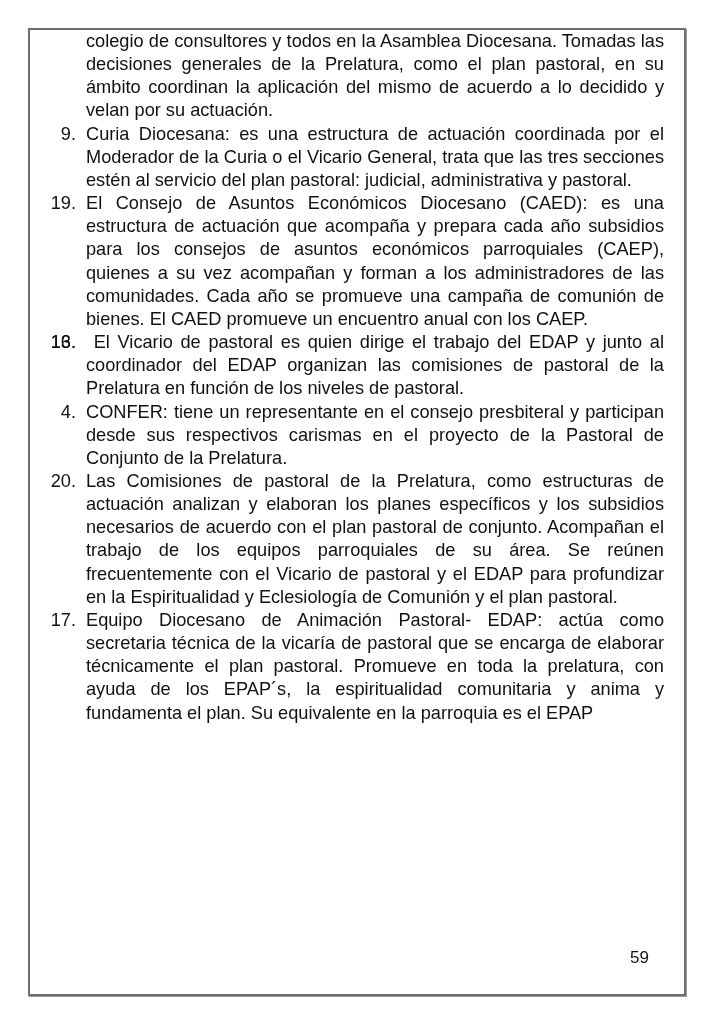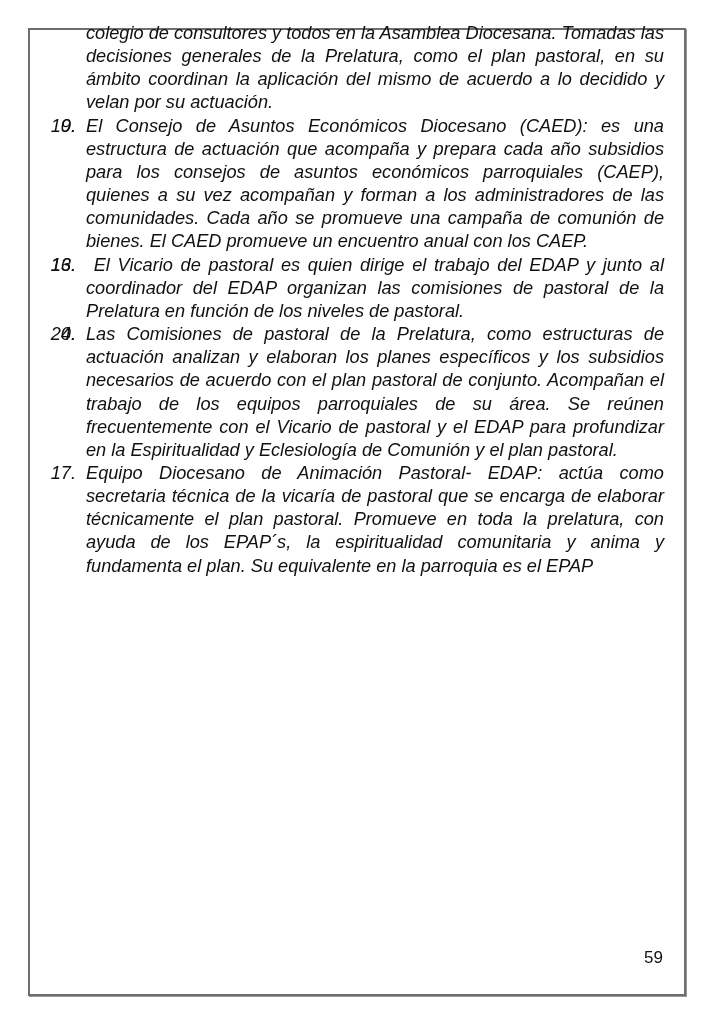--- a/index.html
+++ b/index.html
@@ -7,27 +7,26 @@
   .page-frame {
     position: absolute;
     left: 28px; top: 28px;
     width: 654px; height: 964px;
     border: 2px solid #6e6e6e;
     box-shadow: 1px 1px 0 #9a9a9a;
     background: #ffffff;
   }
   .content {
     position: absolute;
-    left: 30px; top: 22px;
+    left: 30px; top: 30px;
     width: 634px;
     font-family: "Liberation Sans", sans-serif;
     font-size: 18.2px;
     line-height: 23.15px;
     color: #111111;
-    font-style: italic;
   }
   .para {
     padding-left: 56px;
     text-align: justify;
     margin: 0;
   }
   .item {
     position: relative;
     padding-left: 56px;
     text-align: justify;
@@ -36,50 +35,51 @@
   .item .num {
     position: absolute;
     left: 0;
     width: 46px;
     text-align: right;
   }
   .page-number {
     position: absolute;
     left: 630px; top: 948px;
     width: 33px;
-    text-align: right;
     font-family: "Liberation Sans", sans-serif;
     font-size: 17px;
     color: #111111;
   }
 </style>
 </head>
 <body>
 
 <div class="page-frame"></div>
 
 <div class="content">
   <p class="para">colegio de consultores y todos en la Asamblea Diocesana. Tomadas las decisiones generales de la Prelatura, como el plan pastoral, en su ámbito coordinan la aplicación del mismo de acuerdo a lo decidido y velan por su actuación.</p>
 
   <div class="item">
     <span class="num">9.</span>
+    <span>Curia Diocesana: es una estructura de actuación coordinada por el Moderador de la Curia o el Vicario General, trata que las tres secciones estén al servicio del plan pastoral: judicial, administrativa y pastoral.</span>
   </div>
   <div class="item">
-    <span class="num">10.</span>
+    <span class="num">19.</span>
     <span>El Consejo de Asuntos Económicos Diocesano (CAED): es una estructura de actuación que acompaña y prepara cada año subsidios para los consejos de asuntos económicos parroquiales (CAEP), quienes a su vez acompañan y forman a los administradores de las comunidades. Cada año se promueve una campaña de comunión de bienes. El CAED promueve un encuentro anual con los CAEP.</span>
   </div>
   <div class="item">
     <span class="num">16.</span>
   </div>
   <div class="item">
     <span class="num">13.</span>
     <span style="white-space: pre-wrap;"> El Vicario de pastoral es quien dirige el trabajo del EDAP y junto al coordinador del EDAP organizan las comisiones de pastoral de la Prelatura en función de los niveles de pastoral.</span>
   </div>
   <div class="item">
     <span class="num">4.</span>
+    <span>CONFER: tiene un representante en el consejo presbiteral y participan desde sus respectivos carismas en el proyecto de la Pastoral de Conjunto de la Prelatura.</span>
   </div>
   <div class="item">
     <span class="num">20.</span>
     <span>Las Comisiones de pastoral de la Prelatura, como estructuras de actuación analizan y elaboran los planes específicos y los subsidios necesarios de acuerdo con el plan pastoral de conjunto. Acompañan el trabajo de los equipos parroquiales de su área. Se reúnen frecuentemente con el Vicario de pastoral y el EDAP para profundizar en la Espiritualidad y Eclesiología de Comunión y el plan pastoral.</span>
   </div>
   <div class="item">
     <span class="num">17.</span>
     <span>Equipo Diocesano de Animación Pastoral- EDAP: actúa como secretaria técnica de la vicaría de pastoral que se encarga de elaborar técnicamente el plan pastoral. Promueve en toda la prelatura, con ayuda de los EPAP´s, la espiritualidad comunitaria y anima y fundamenta el plan.  Su equivalente en la parroquia es el EPAP</span>
   </div>
 </div>

